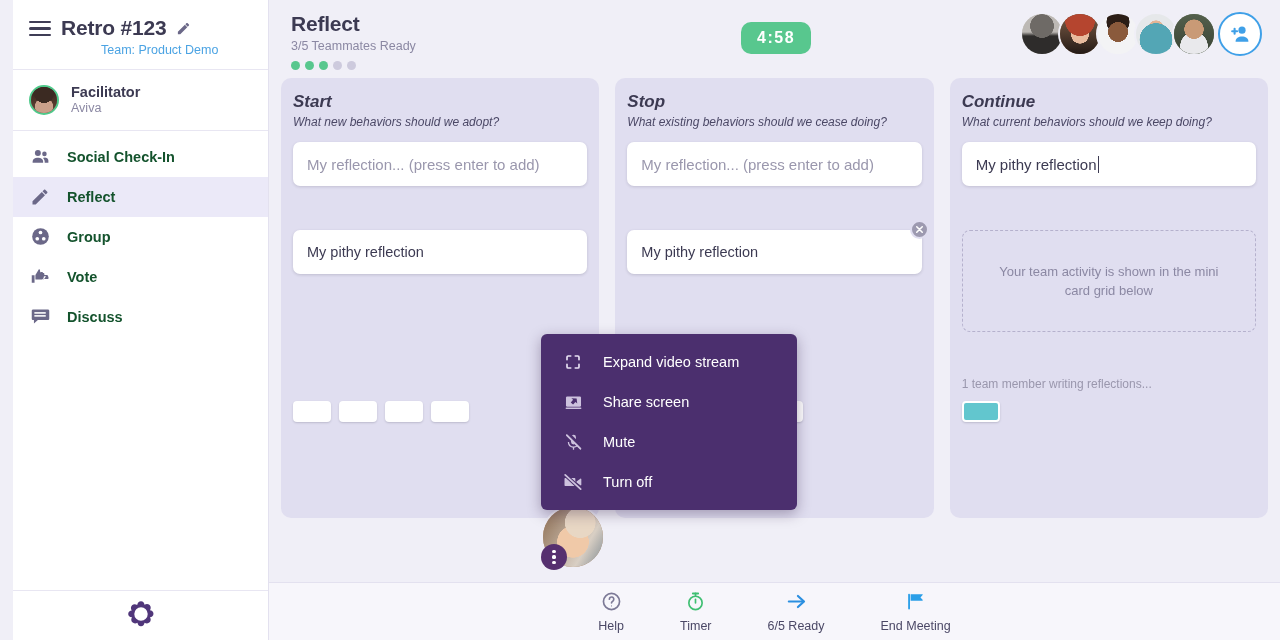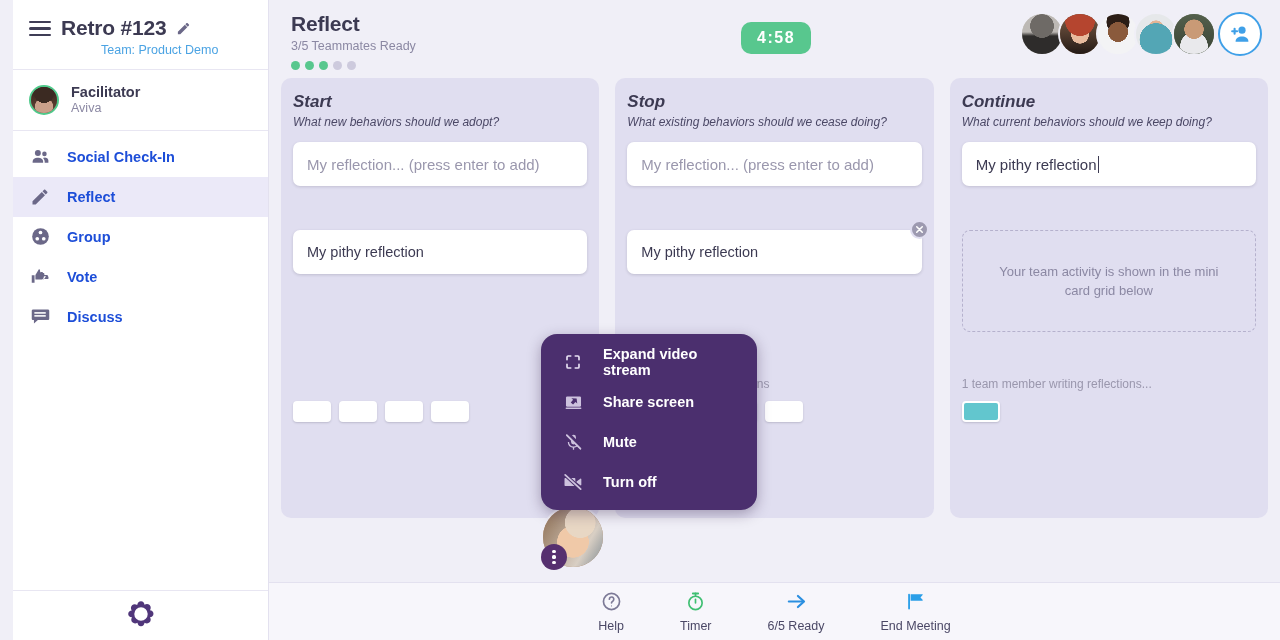--- a/index.html
+++ b/index.html
@@ -43,21 +43,21 @@
   .fac-txt { line-height: 1.25; }
   .fac-role { font-size: 14.5px; font-weight: bold; color: #3c3a52; }
   .fac-name { font-size: 12.5px; color: #8b88a3; }
 
   .sb-nav { padding-top: 6px; flex: 1 1 auto; }
   .nav-item { display: flex; align-items: center; gap: 16px; height: 40px;
     padding: 0 16px; cursor: pointer; color: #5d5a7a; }
   .nav-item.active { background: #ebe9f8; }
   .nav-ico { width: 22px; height: 22px; flex: 0 0 auto; display: flex;
     align-items: center; justify-content: center; }
-  .nav-label { font-size: 14.5px; font-weight: bold; color: #1d4ed8; }
+  .nav-label { font-size: 14.5px; font-weight: bold; color: #14532d; }
   .sb-bottom { height: 50px; border-top: 1px solid #e8e6f2;
     display: flex; align-items: center; justify-content: center; }
 
   
   .main { flex: 1 1 auto; position: relative; height: 640px; background: #f0eff7; }
 
   .mhead { position: relative; height: 78px; padding: 12px 0 0 22px; }
   .mh-title { font-size: 21px; font-weight: bold; color: #3c3a52; letter-spacing: -0.2px; }
   .mh-sub { font-size: 12.5px; color: #8b88a3; margin-top: 3px; }
   .dots { display: flex; gap: 5px; margin-top: 8px; }
@@ -146,23 +146,23 @@
     background: #b08c6e; }
   .vid-thumb::after { content:""; position:absolute; inset:0; background:
     radial-gradient(circle at 62% 26%, #e8d7c4 0 26%, transparent 27%),
     radial-gradient(circle at 50% 58%, #f0c9a8 0 34%, transparent 35%),
     linear-gradient(120deg, #8c6d52, #d9cfc4 70%, #7e8a92); }
   .vid-more { position: absolute; left: 272px; top: 544px; width: 26px; height: 26px;
     border-radius: 50%; background: #56306f; display: flex; flex-direction: column;
     align-items: center; justify-content: center; gap: 2.5px; cursor: pointer; z-index: 6; }
   .vid-more i { width: 3.2px; height: 3.2px; border-radius: 50%; background: #fff; display:block; }
 
-  .ctx-menu { position: absolute; left: 272px; top: 334px; width: 216px;
-    background: #4b2f6e; border-radius: 16px; padding: 8px 0;
-    box-shadow: 0 4px 14px rgba(40,20,60,.35); z-index: 8; font-weight: bold; }
+  .ctx-menu { position: absolute; left: 272px; top: 334px; width: 256px;
+    background: #4b2f6e; border-radius: 6px; padding: 8px 0;
+    box-shadow: 0 4px 14px rgba(40,20,60,.35); z-index: 8; }
   .ctx-item { display: flex; align-items: center; gap: 20px; height: 40px;
     padding: 0 22px; cursor: pointer; }
   .ctx-ico { width: 20px; height: 20px; flex: 0 0 auto; display: flex;
     align-items: center; justify-content: center; }
   .ctx-label { font-size: 14.5px; color: #ffffff; }
 
   
   .botbar { position: absolute; left: 0; right: 0; bottom: 0; height: 58px;
     background: #f7f6fb; border-top: 1px solid #e3e1ef;
     display: flex; align-items: center; justify-content: center; gap: 56px; }

